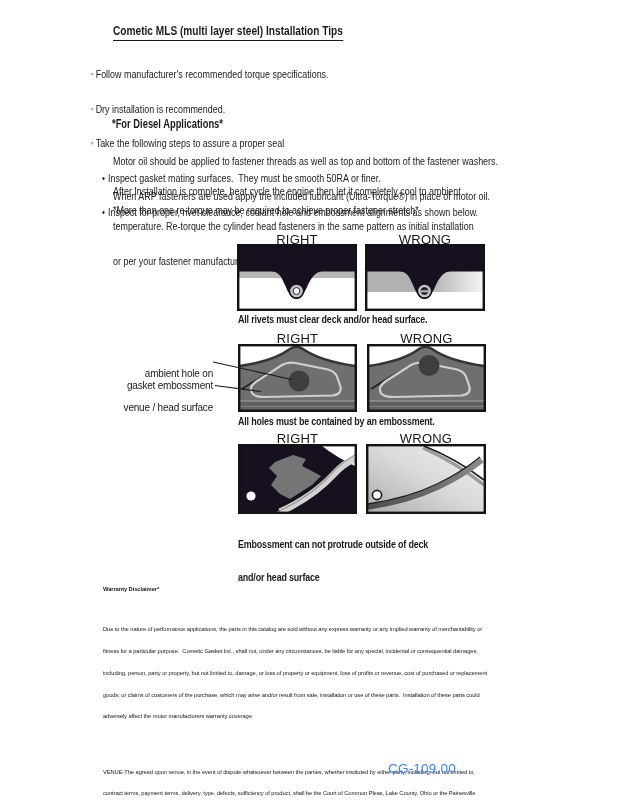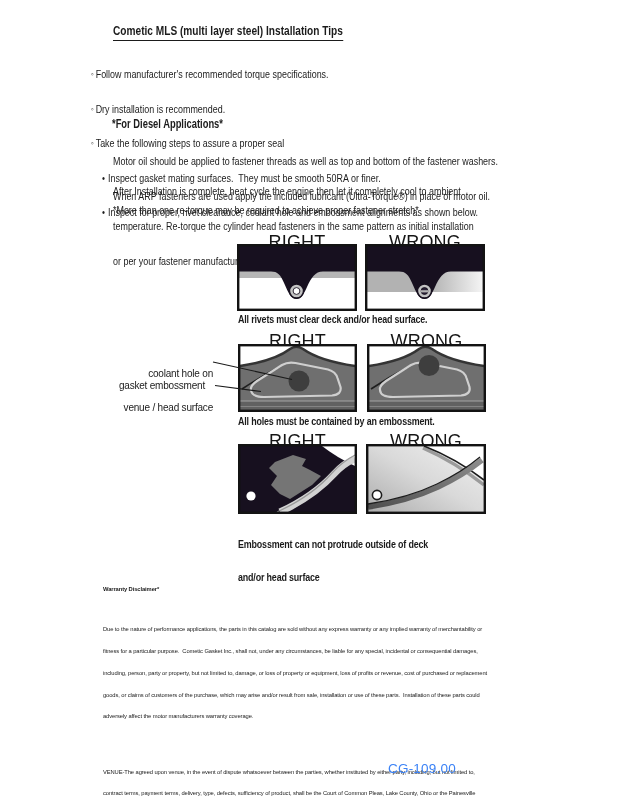--- a/index.html
+++ b/index.html
@@ -18,21 +18,21 @@
   }
   .title span{display:inline-block;border-bottom:1.6px solid #1b1b1b;padding-bottom:1.5px;}
   .bullets{left:91px;top:46px;font-size:10.5px;line-height:11.5px;}
   .brow{display:flex;white-space:pre;}
   .bm{width:5.5px;font-size:9px;}
   .sub{padding-left:13px;}
   .bm2{width:7px;font-size:10px;}
   .h2{left:112px;top:116px;font-size:13px;font-weight:bold;}
   .body10{font-size:10.5px;line-height:11.6px;}
   .cap{font-size:10.5px;font-weight:bold;letter-spacing:-0.2px;line-height:11px;}
-  .rwlabel{font-size:18px;letter-spacing:.2px;text-align:center;color:#151515;}
+  .rwlabel{font-size:13px;letter-spacing:.2px;text-align:center;color:#151515;}
   .sidelabel{font-size:10px;line-height:11.2px;letter-spacing:-0.2px;text-align:right;width:103px;}
   .legal{
     left:103px;top:571px;width:416px;
     font-size:5.8px;line-height:7.25px;letter-spacing:-0.1px;
   }
   .legal .lp{margin:0 0 4.5px 0;}
   .legal .lh{font-weight:bold;margin:0 0 4.6px 0;}
   .legal div{white-space:pre;}
   .footer{left:388px;top:761px;font-size:13.5px;color:#3b82f6;letter-spacing:.2px;}
   .panel{position:absolute;}
@@ -91,24 +91,24 @@
   <line x1="55.8" y1="47.3" x2="63.2" y2="47.3" stroke="#b2b2b2" stroke-width="2.2"></line>
   <rect x="1.2" y="1.2" width="117.6" height="64.6" fill="none" stroke="#131313" stroke-width="2.4"></rect>
 </svg>
 
 <div class="t cap sx85" style="left:238px;top:314px;">All rivets must clear deck and/or head surface.</div>
 
 <div class="t rwlabel" style="left:238px;top:331px;width:119px;">RIGHT</div>
 <div class="t rwlabel" style="left:367px;top:331px;width:119px;">WRONG</div>
 
 <div class="t sidelabel" style="left:110px;top:346px;">
-  <div>coolant hole on</div>
+  <div>ambient hole on</div>
   <div>venue / head surface</div>
 </div>
-<div class="t sidelabel" style="left:102px;top:380px;">gasket embossment</div>
+<div class="t sidelabel" style="left:110px;top:380px;">gasket embossment</div>
 
 <svg class="panel" style="left:238px;top:344px;" width="119" height="68" viewBox="0 0 119 68">
   <rect width="119" height="68" fill="#ffffff"></rect>
   <path d="M2 22 Q36 17 52 5 Q58 0.5 65 5 Q82 17 117 22 L117 66 H2 Z" fill="#6f6f6f"></path>
   <path d="M2 22 Q36 17 52 5 Q58 0.5 65 5 Q82 17 117 22" fill="none" stroke="#343434" stroke-width="2.6"></path>
   <rect x="2" y="57" width="115" height="9" fill="#616161"></rect>
   <line x1="2" y1="57" x2="117" y2="57" stroke="#a3a3a3" stroke-width="1.2"></line>
   <line x1="2" y1="62.5" x2="117" y2="62.5" stroke="#8d8d8d" stroke-width="0.8"></line>
   <path d="M4 45 Q22 33 43 22" stroke="#1f1f1f" stroke-width="1.6" fill="none"></path>
   <path d="M13 46 Q12 42 19 37 L44 21 Q50 17.5 57.5 19 L90 25.5 Q97.5 27.5 99.5 34 L102.5 43 Q104 50.5 94 51.5 L26 53 Q13.5 53 13 46 Z" stroke="#cfcfcf" stroke-width="2.2" fill="none"></path>

